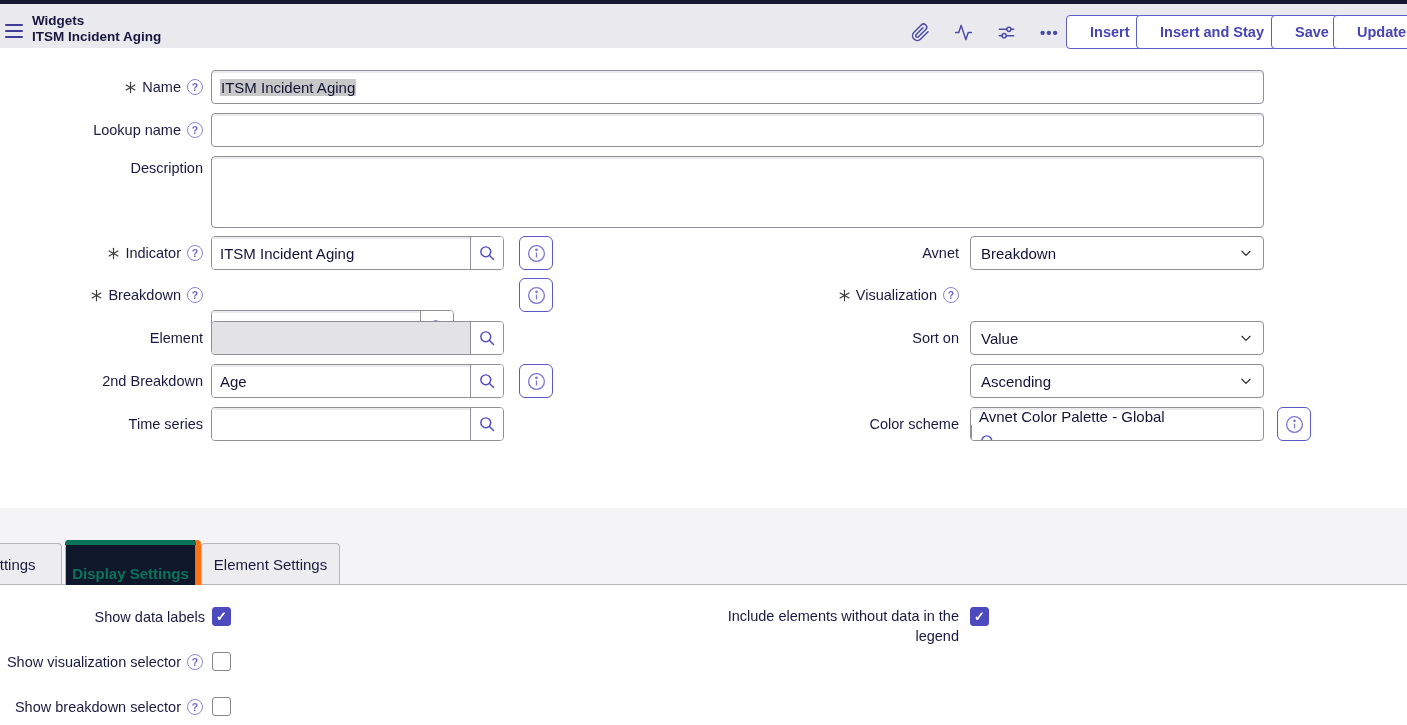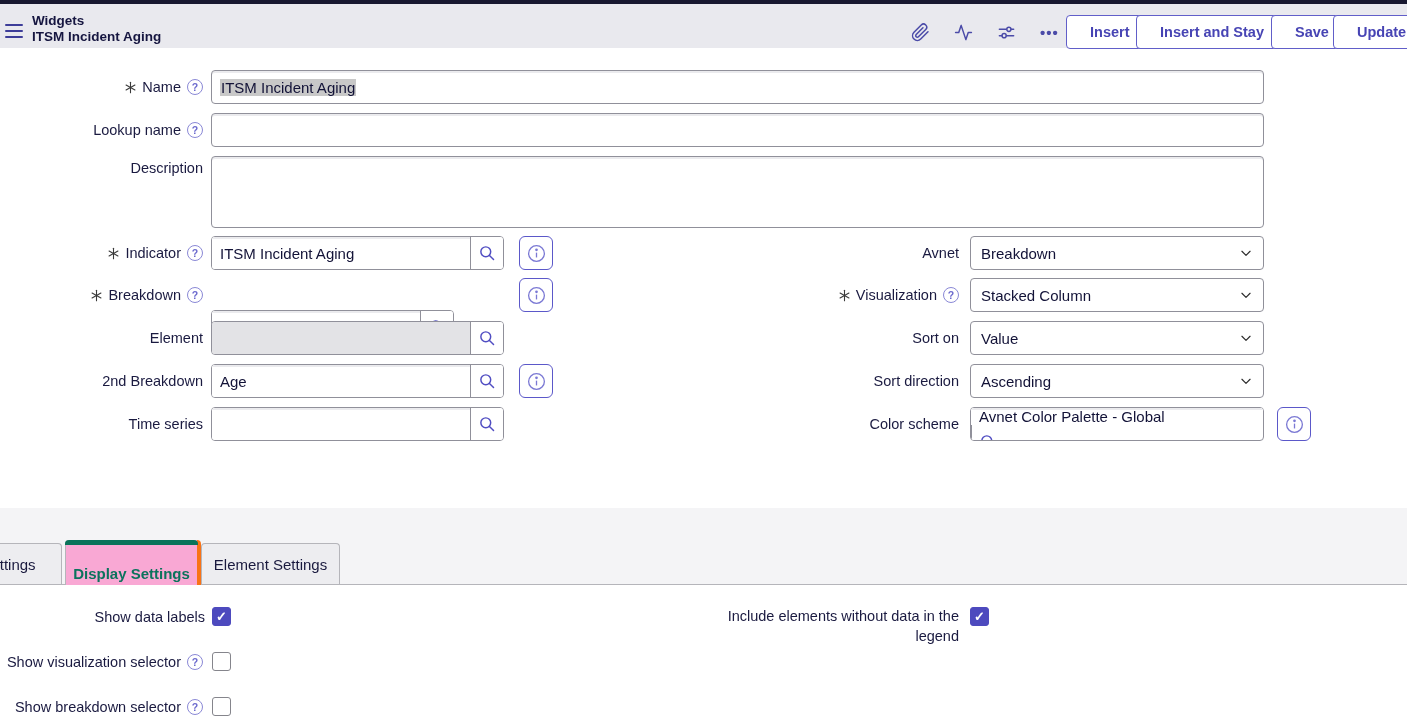--- a/index.html
+++ b/index.html
@@ -40,21 +40,21 @@
   .info-btn svg { width:21px; height:21px; stroke:#7b79d4; fill:none; stroke-width:1.5; }
 
   .sel { position:absolute; height:34px; border:1px solid #90909a; border-radius:4px; background:#fff; display:flex; align-items:center; justify-content:space-between; font-size:15px; color:#121237; padding:0 10px; cursor:pointer; }
   .sel svg { width:14px; height:14px; stroke:#2c2c2c; fill:none; stroke-width:2; stroke-linecap:round; stroke-linejoin:round; flex:0 0 auto; }
 
   
   .tabstrip { position:absolute; left:0; top:508px; width:1407px; height:77px; background:#f4f4f6; }
   .tabstrip-line { position:absolute; left:0; top:76px; width:1407px; height:1px; background:#b5b5ba; }
   .tab { position:absolute; display:flex; align-items:center; justify-content:center; font-size:15px; cursor:pointer; }
   .tab.inactive { top:35px; height:41px; background:#ededf0; border:1px solid #b5b5ba; border-bottom:none; border-radius:4px 4px 0 0; color:#1a1a3e; }
-  .tab.active { top:32px; height:45px; background:#f9a8d4; border-left:1px solid #b5b5ba; border-right:4px solid #f97316; border-radius:4px 4px 0 0; color:#0b735c; font-weight:bold; z-index:2; padding-top:22px; }
+  .tab.active { top:32px; height:45px; background:#0f172a; border-left:1px solid #b5b5ba; border-right:6px solid #f97316; border-radius:4px 4px 0 0; color:#0b735c; font-weight:bold; z-index:2; padding-top:22px; }
   .tab.active .greenbar { position:absolute; left:-1px; top:0; right:-1px; height:5px; background:#0a735a; border-radius:4px 4px 0 0; }
 
   
   .chk-label { position:absolute; display:flex; align-items:center; justify-content:flex-end; font-size:14.5px; color:#1a1a40; white-space:nowrap; height:20px; }
   .chk-label-multi { position:absolute; font-size:14.5px; color:#1a1a40; text-align:right; line-height:19.5px; }
   .checkbox { position:absolute; width:19px; height:19px; border-radius:3px; cursor:pointer; display:flex; align-items:center; justify-content:center; }
   .checkbox.unchecked { background:#fff; border:1.5px solid #85858c; }
   .checkbox.checked { background:#4d4abe; border:1.5px solid #4d4abe; }
   .checkbox .mark { display:none; color:#fff; font-size:13px; font-weight:bold; line-height:1; }
   .checkbox.checked .mark { display:block; }
@@ -192,26 +192,20 @@
 
   <div class="row-label" style="left:560px; top:278px; width:399px;">
     <svg class="star" viewBox="0 0 24 24">
         <line x1="12" y1="2.5" x2="12" y2="21.5"></line>
         <line x1="3.8" y1="7.3" x2="20.2" y2="16.7"></line>
         <line x1="3.8" y1="16.7" x2="20.2" y2="7.3"></line>
       </svg>
     <span>Visualization</span>
     <span class="help">?</span>
   </div>
-  <div class="sel" style="left:970px; top:278px; width:294px;">
-    <span>Stacked Column</span>
-    <svg viewBox="0 0 24 24">
-        <polyline points="5 9 12 16 19 9"></polyline>
-      </svg>
-  </div>
 
   <div class="row-label" style="left:0; top:321px; width:203px;">
     <span>Element</span>
   </div>
   <div class="ref" style="left:211px; top:321px; width:293px;">
     <input disabled="" value="" style="">
     <span class="search-btn">
         <svg viewBox="0 0 22 22">
           <circle cx="9.5" cy="9.5" r="6"></circle>
           <line x1="14" y1="14" x2="19" y2="19"></line>
@@ -242,23 +236,20 @@
       </span>
   </div>
   <div class="info-btn" style="left:519px; top:364px;">
     <svg viewBox="0 0 24 24">
         <circle cx="12" cy="12" r="9"></circle>
         <line x1="12" y1="11" x2="12" y2="16.5"></line>
         <circle cx="12" cy="7.8" r="0.8" fill="#7b79d4"></circle>
       </svg>
   </div>
 
-  <div class="row-label" style="left:560px; top:364px; width:399px;">
-    <span>Sort direction</span>
-  </div>
   <div class="sel" style="left:970px; top:364px; width:294px;">
     <span>Ascending</span>
     <svg viewBox="0 0 24 24">
         <polyline points="5 9 12 16 19 9"></polyline>
       </svg>
   </div>
 
   <div class="row-label" style="left:0; top:407px; width:203px;">
     <span>Time series</span>
   </div>

